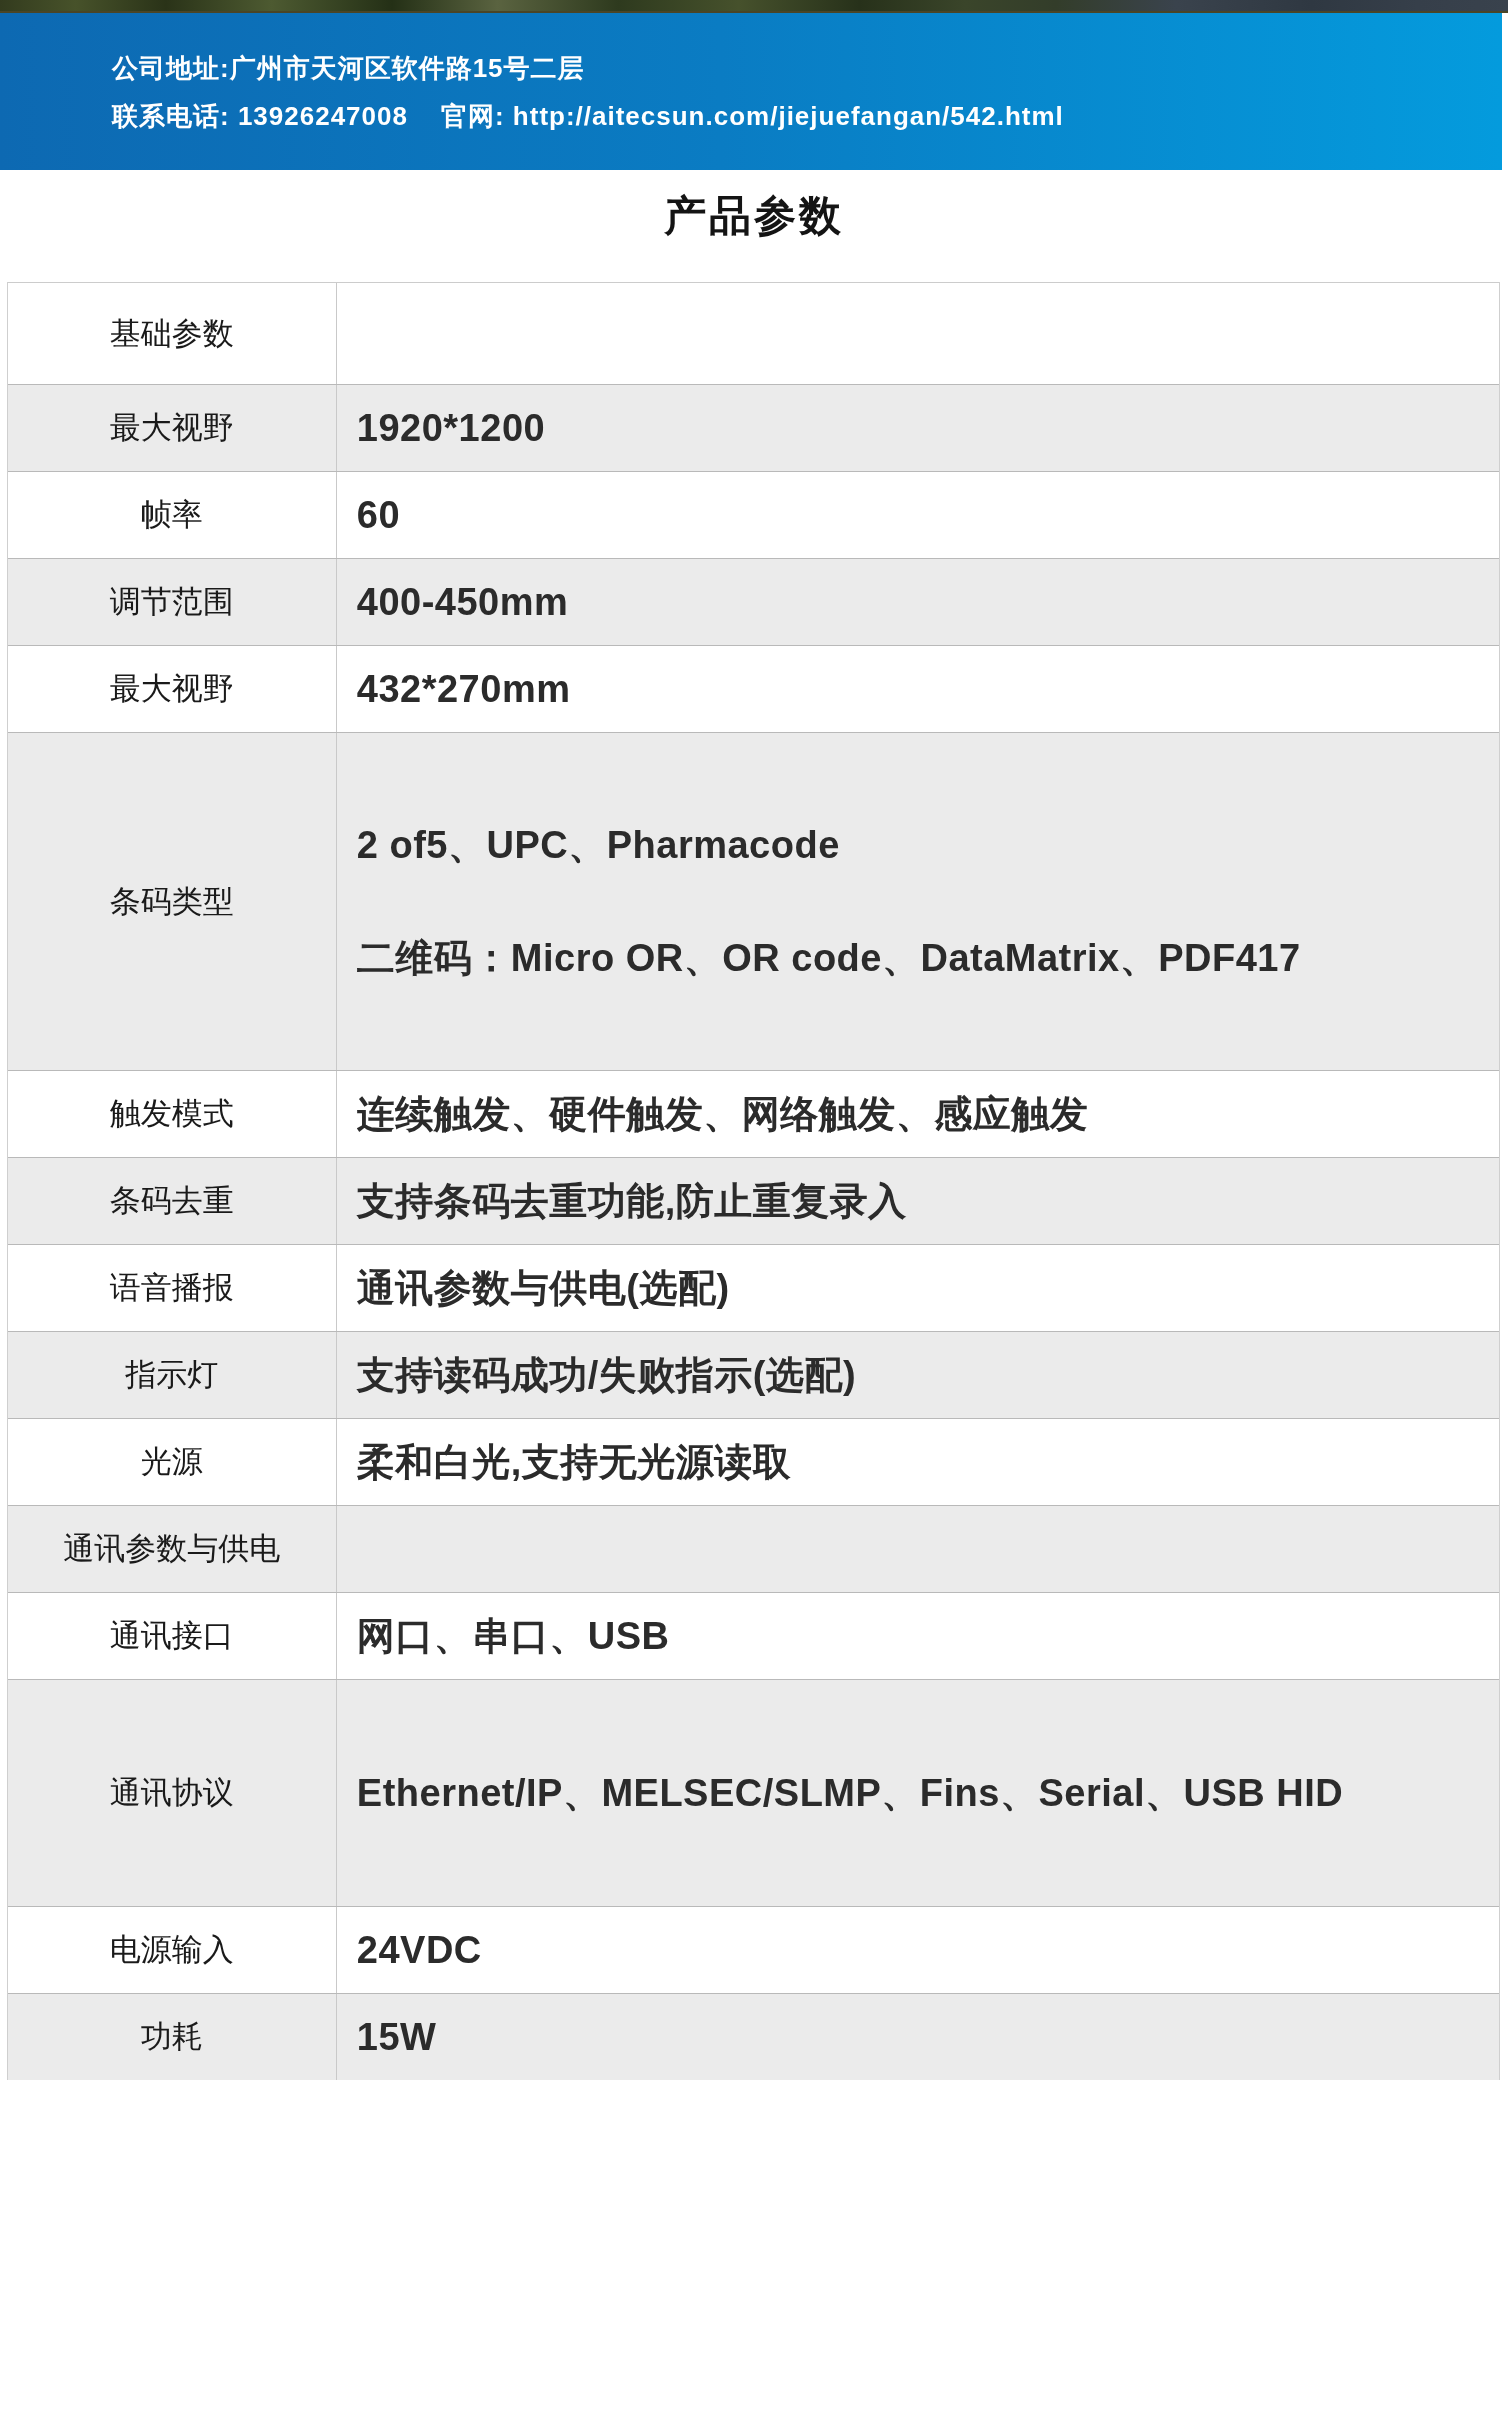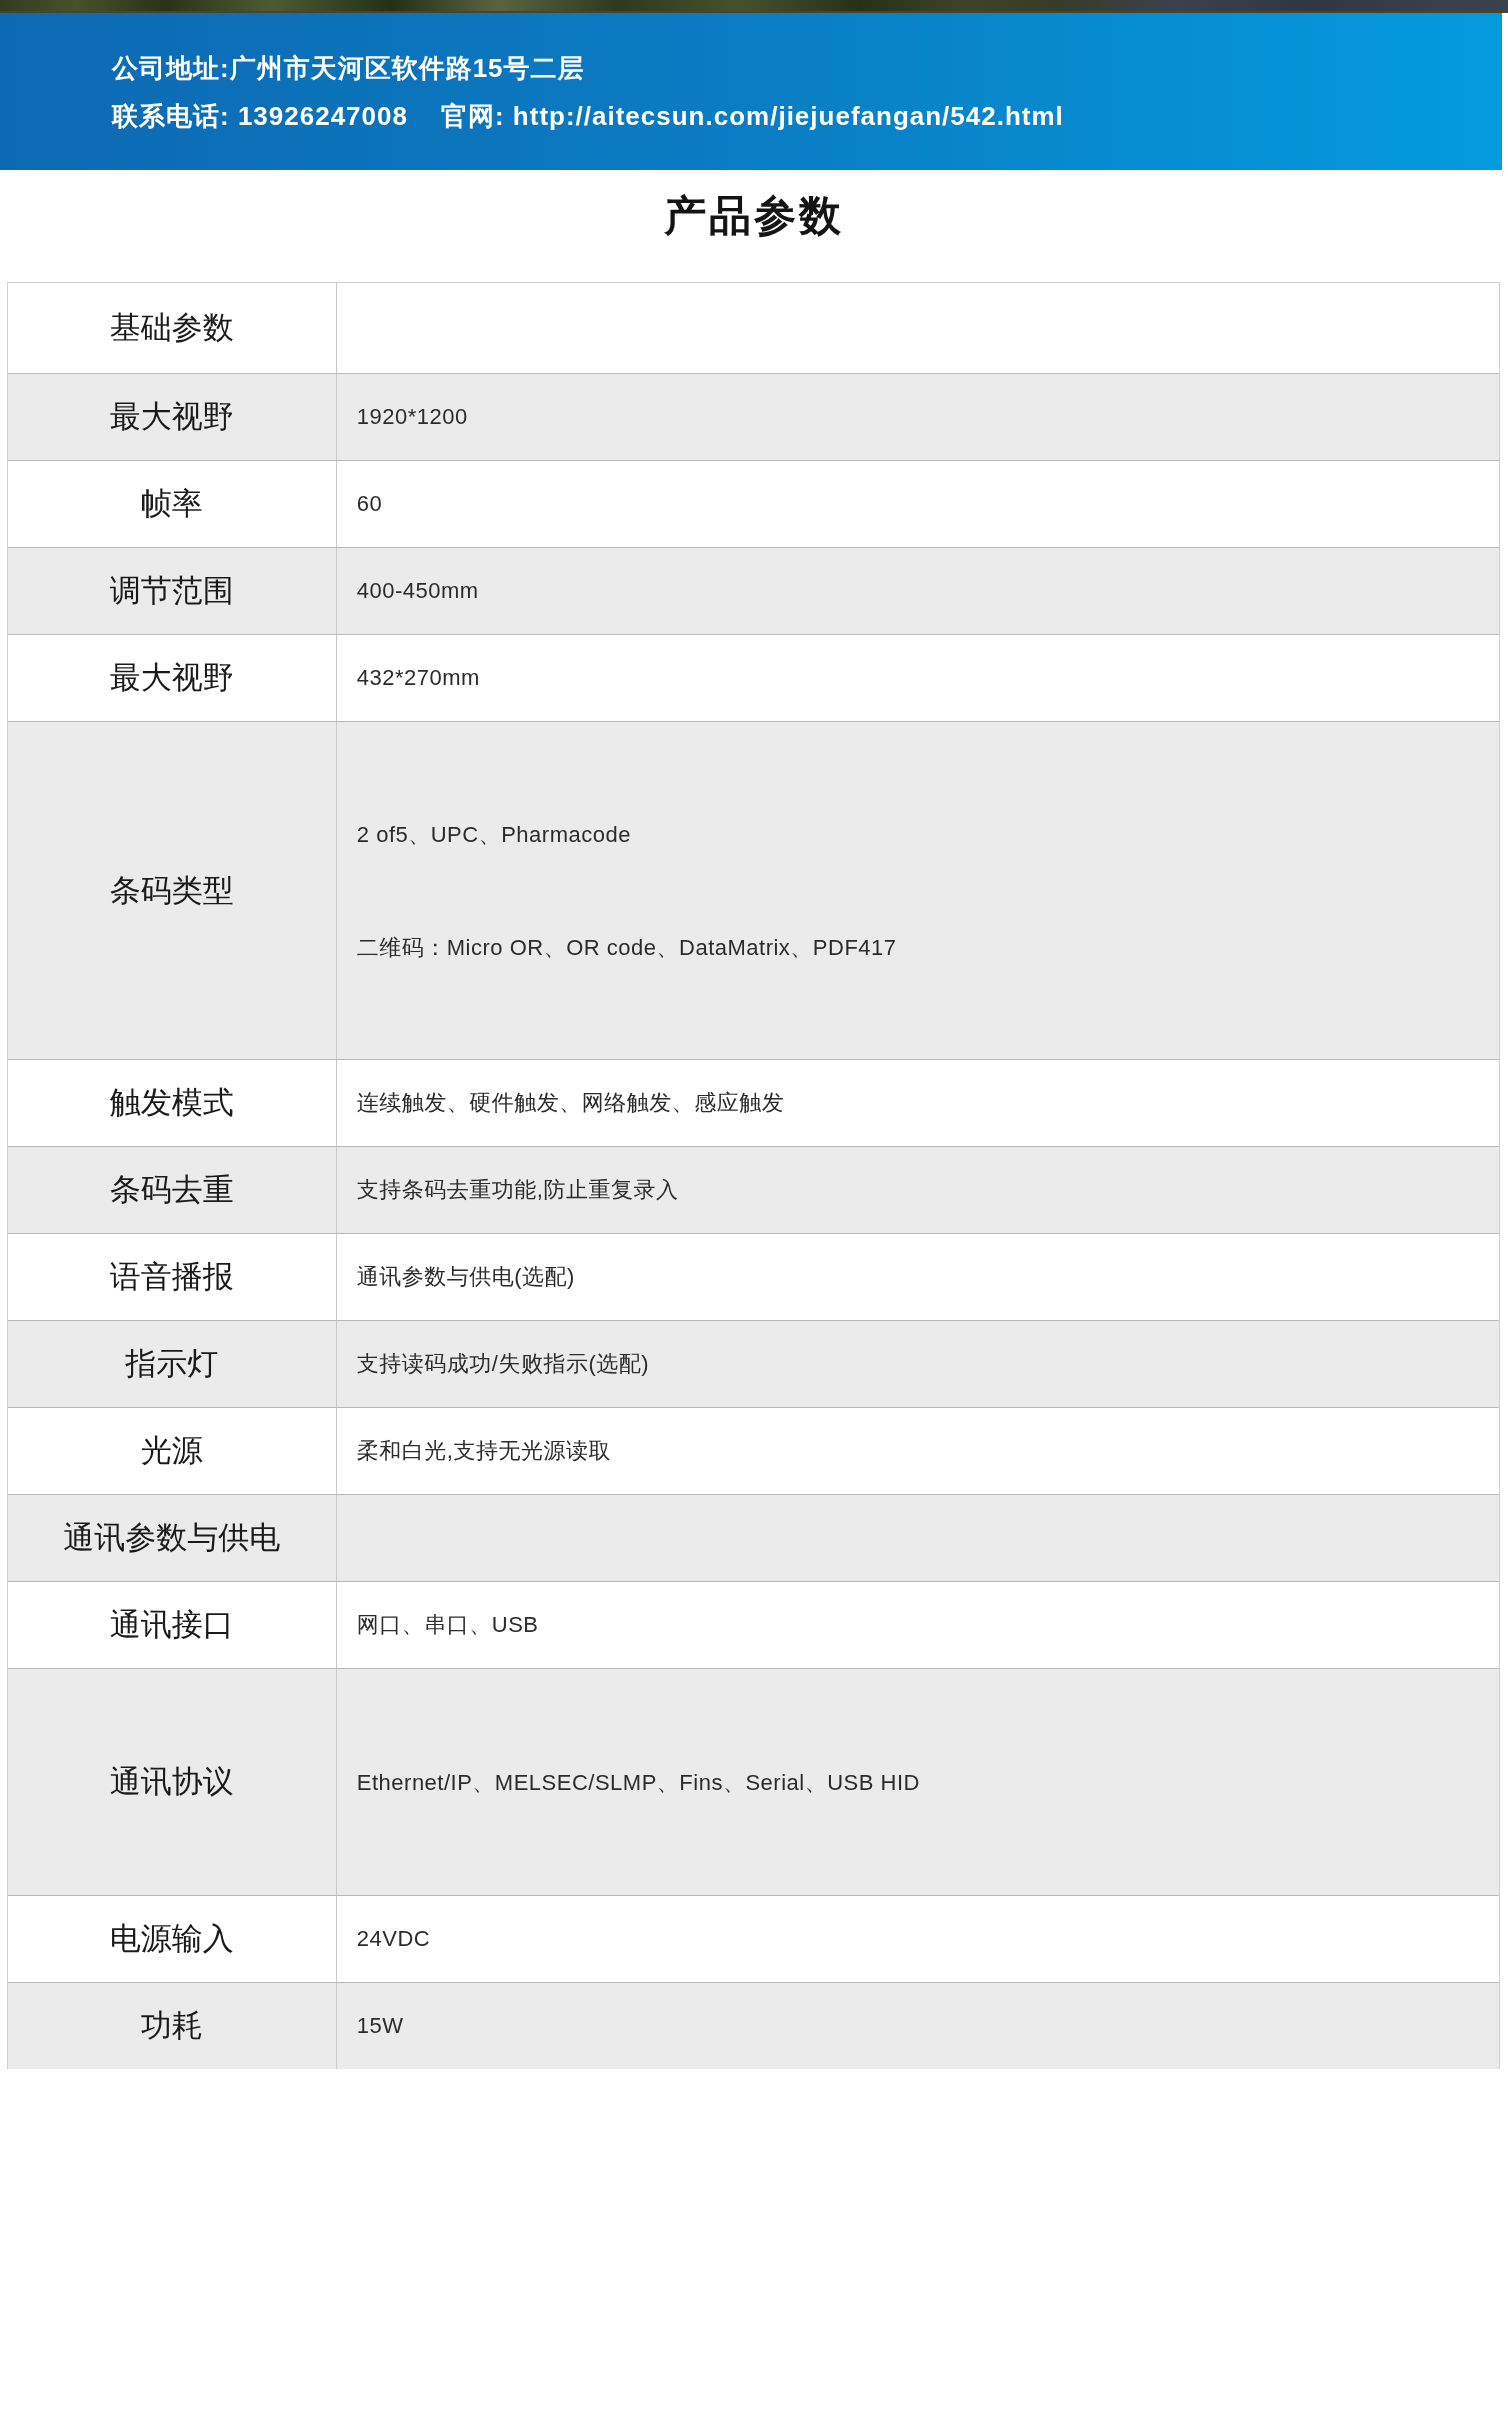--- a/index.html
+++ b/index.html
@@ -51,38 +51,38 @@
     box-sizing:border-box;
     color:#1f1f1f;
   }
   .row{
     display:flex;align-items:stretch;
     height:87px;
     border-top:1.4px solid #b9b9b9;
     box-sizing:border-box;
     background:#ffffff;
   }
-  .row.first{height:91px;border-top:1px solid #cccccc;}
+  .row.first{height:102px;border-top:1px solid #cccccc;}
   .row.shade{background:#ebebeb;}
   .row.tall3{height:338px;}
   .row.tall2{height:227px;}
 
   .cell{box-sizing:border-box;}
   .cell.label{
     width:329px;flex:0 0 329px;
     border-right:1px solid #c9c9c9;
     display:flex;align-items:center;justify-content:center;
     font-size:31px;font-weight:500;color:#1a1a1a;
     text-align:center;
   }
   .cell.value{
     flex:1 1 auto;
     display:flex;align-items:center;
     padding-left:20px;
-    font-size:22px;font-weight:400;color:#2b2b2b;
+    font-size:38px;font-weight:700;color:#2b2b2b;
     letter-spacing:0.5px;
     overflow:hidden;
   }
   .cell.value.multi{
     flex-direction:column;align-items:flex-start;justify-content:center;
   }
   .cell.value.multi .vline{line-height:113px;white-space:nowrap;}
 </style>
 </head>
 <body>

